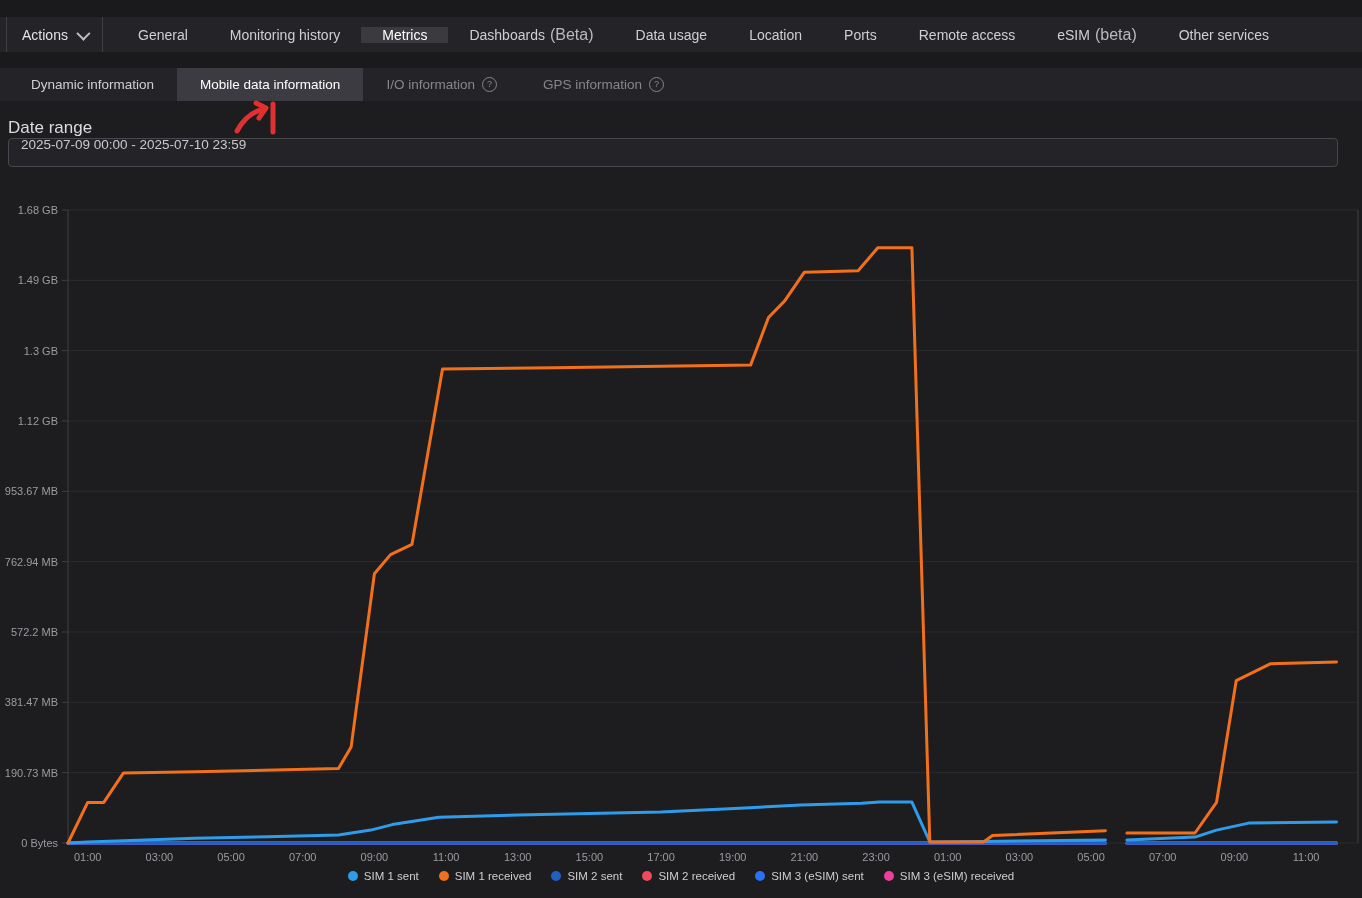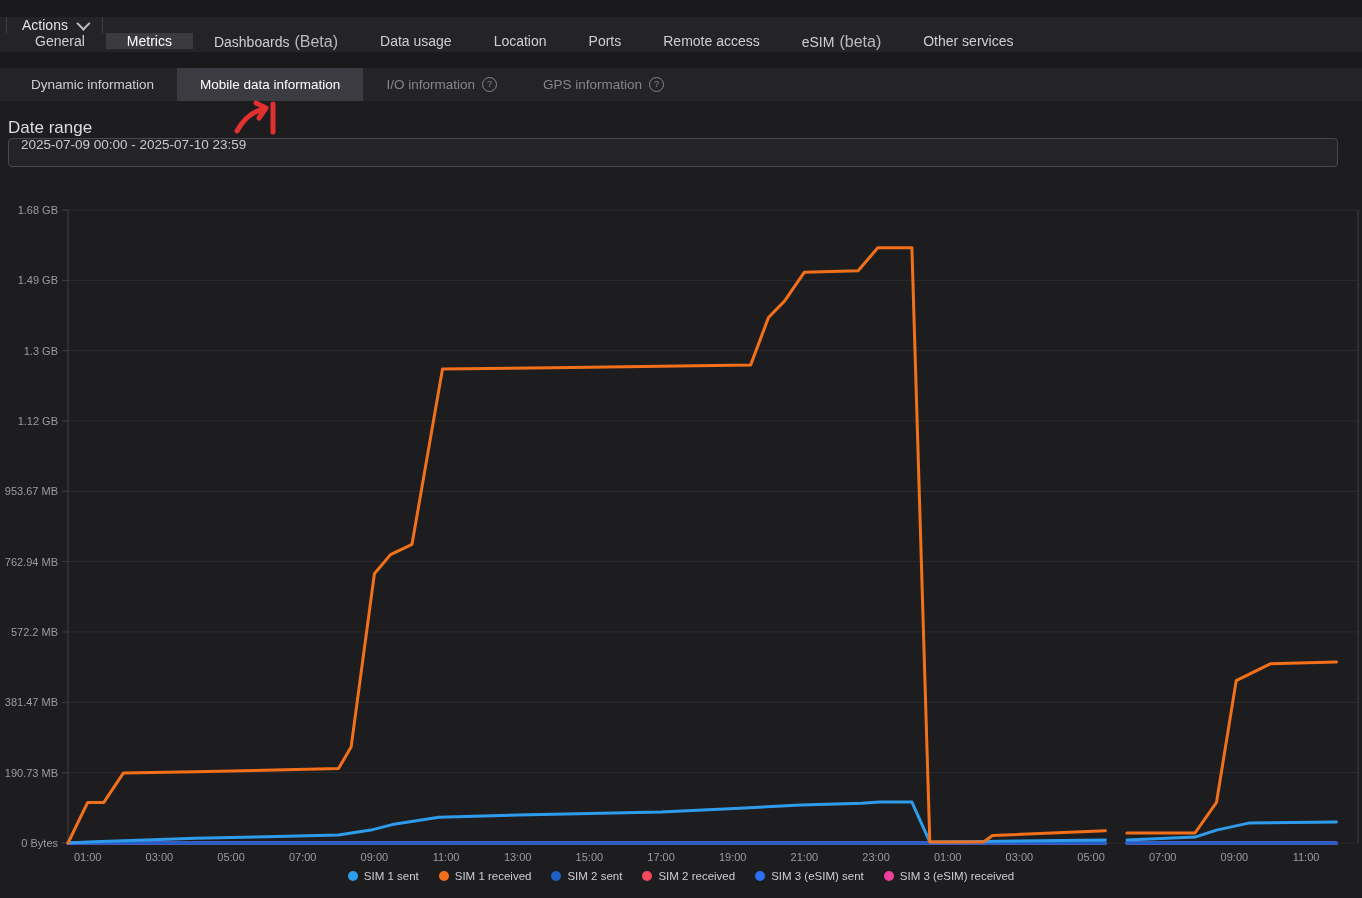--- a/index.html
+++ b/index.html
@@ -3,21 +3,21 @@
 <meta charset="utf-8">
 <style>
   html,body{margin:0;padding:0;background:#1d1d20;width:1362px;height:898px;overflow:hidden;
     font-family:"Liberation Sans", sans-serif;-webkit-font-smoothing:antialiased;}
   .abs{position:absolute;}
   #stage{position:relative;width:1362px;height:898px;background:#1d1d20;}
   
   #top-strip{left:0;top:0;width:1362px;height:17px;background:#1a1a1d;}
   #nav-gap{left:0;top:52px;width:1362px;height:16px;background:#1a1a1d;}
   
-  #top-nav{left:0;top:17px;width:1362px;height:35px;background:#242428;display:flex;align-items:stretch;color:#cfcfd3;font-size:14px;flex-direction:column;}
+  #top-nav{left:0;top:17px;width:1362px;height:35px;background:#242428;display:flex;align-items:stretch;color:#cfcfd3;font-size:14px;}
   #actions-btn{display:flex;align-items:center;justify-content:center;gap:9px;width:95px;margin-left:6px;
     border-left:1px solid #3e3e44;border-right:1px solid #3e3e44;cursor:pointer;color:#e3e3e6;}
   .chev{width:8px;height:8px;border-right:2px solid #bdbdc2;border-bottom:2px solid #bdbdc2;transform:rotate(45deg) translateY(-2px);}
   .nav-tab{display:flex;align-items:center;padding:0 21px;cursor:pointer;white-space:nowrap;}
   .nav-tab.active{background:#3a3a3f;color:#ffffff;}
   .nav-suffix{font-size:16px;margin-left:5px;color:#b9b9bf;}
   
   #sub-nav{left:0;top:68px;width:1362px;height:33px;background:#242428;display:flex;align-items:stretch;color:#cfcfd3;font-size:13.5px;padding-left:8px;box-sizing:border-box;}
   .sub-tab{display:flex;align-items:center;gap:7px;padding:0 23px;cursor:pointer;white-space:nowrap;}
   .sub-tab.active{background:#3b3b41;color:#ffffff;}
@@ -40,23 +40,26 @@
 <body>
 
 <div id="stage">
   <div id="top-strip" class="abs"></div>
 
   <div id="top-nav" class="abs">
     <div id="actions-btn">
       <span>Actions</span>
       <span class="chev"></span>
     </div>
-    <div id="top-tabs" style="display:flex;align-items:flex-start;margin-left:14px;">
+    <div id="top-tabs" style="display:flex;align-items:center;margin-left:14px;">
         <div class="nav-tab">
           <span>General</span>
+        </div>
+        <div class="nav-tab">
+          <span>Monitoring history</span>
         </div>
         <div class="nav-tab active">
           <span>Metrics</span>
         </div>
         <div class="nav-tab">
           <span>Dashboards</span>
           <span class="nav-suffix">(Beta)</span>
         </div>
         <div class="nav-tab">
           <span>Data usage</span>

